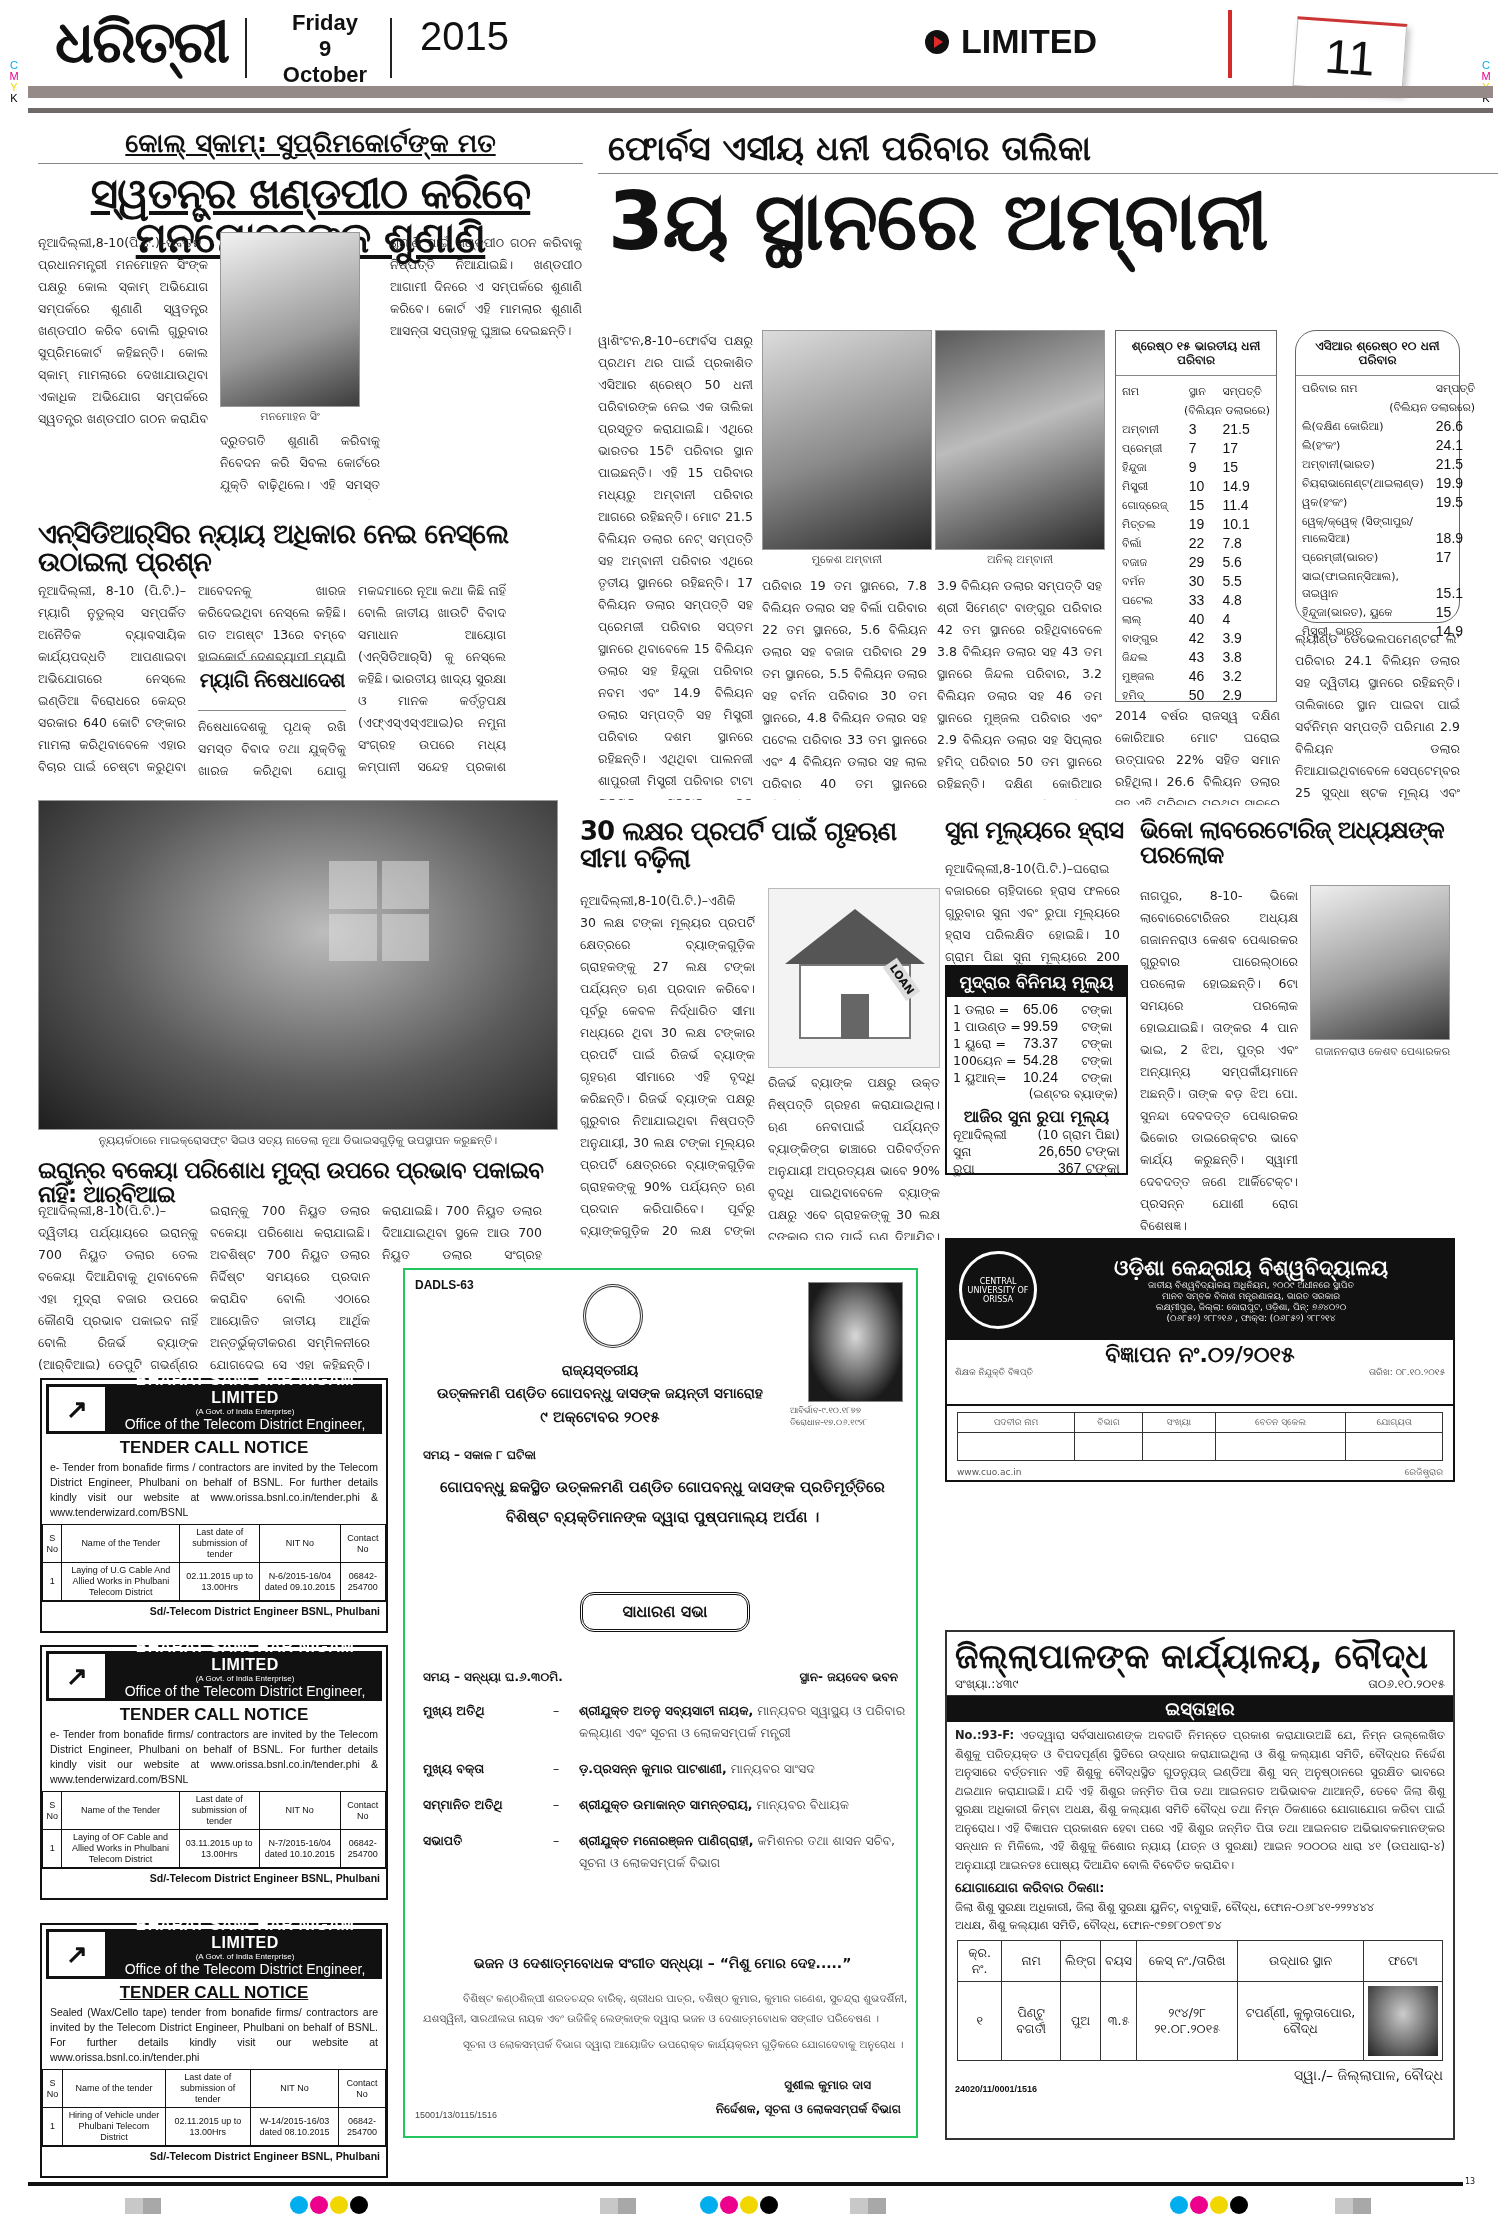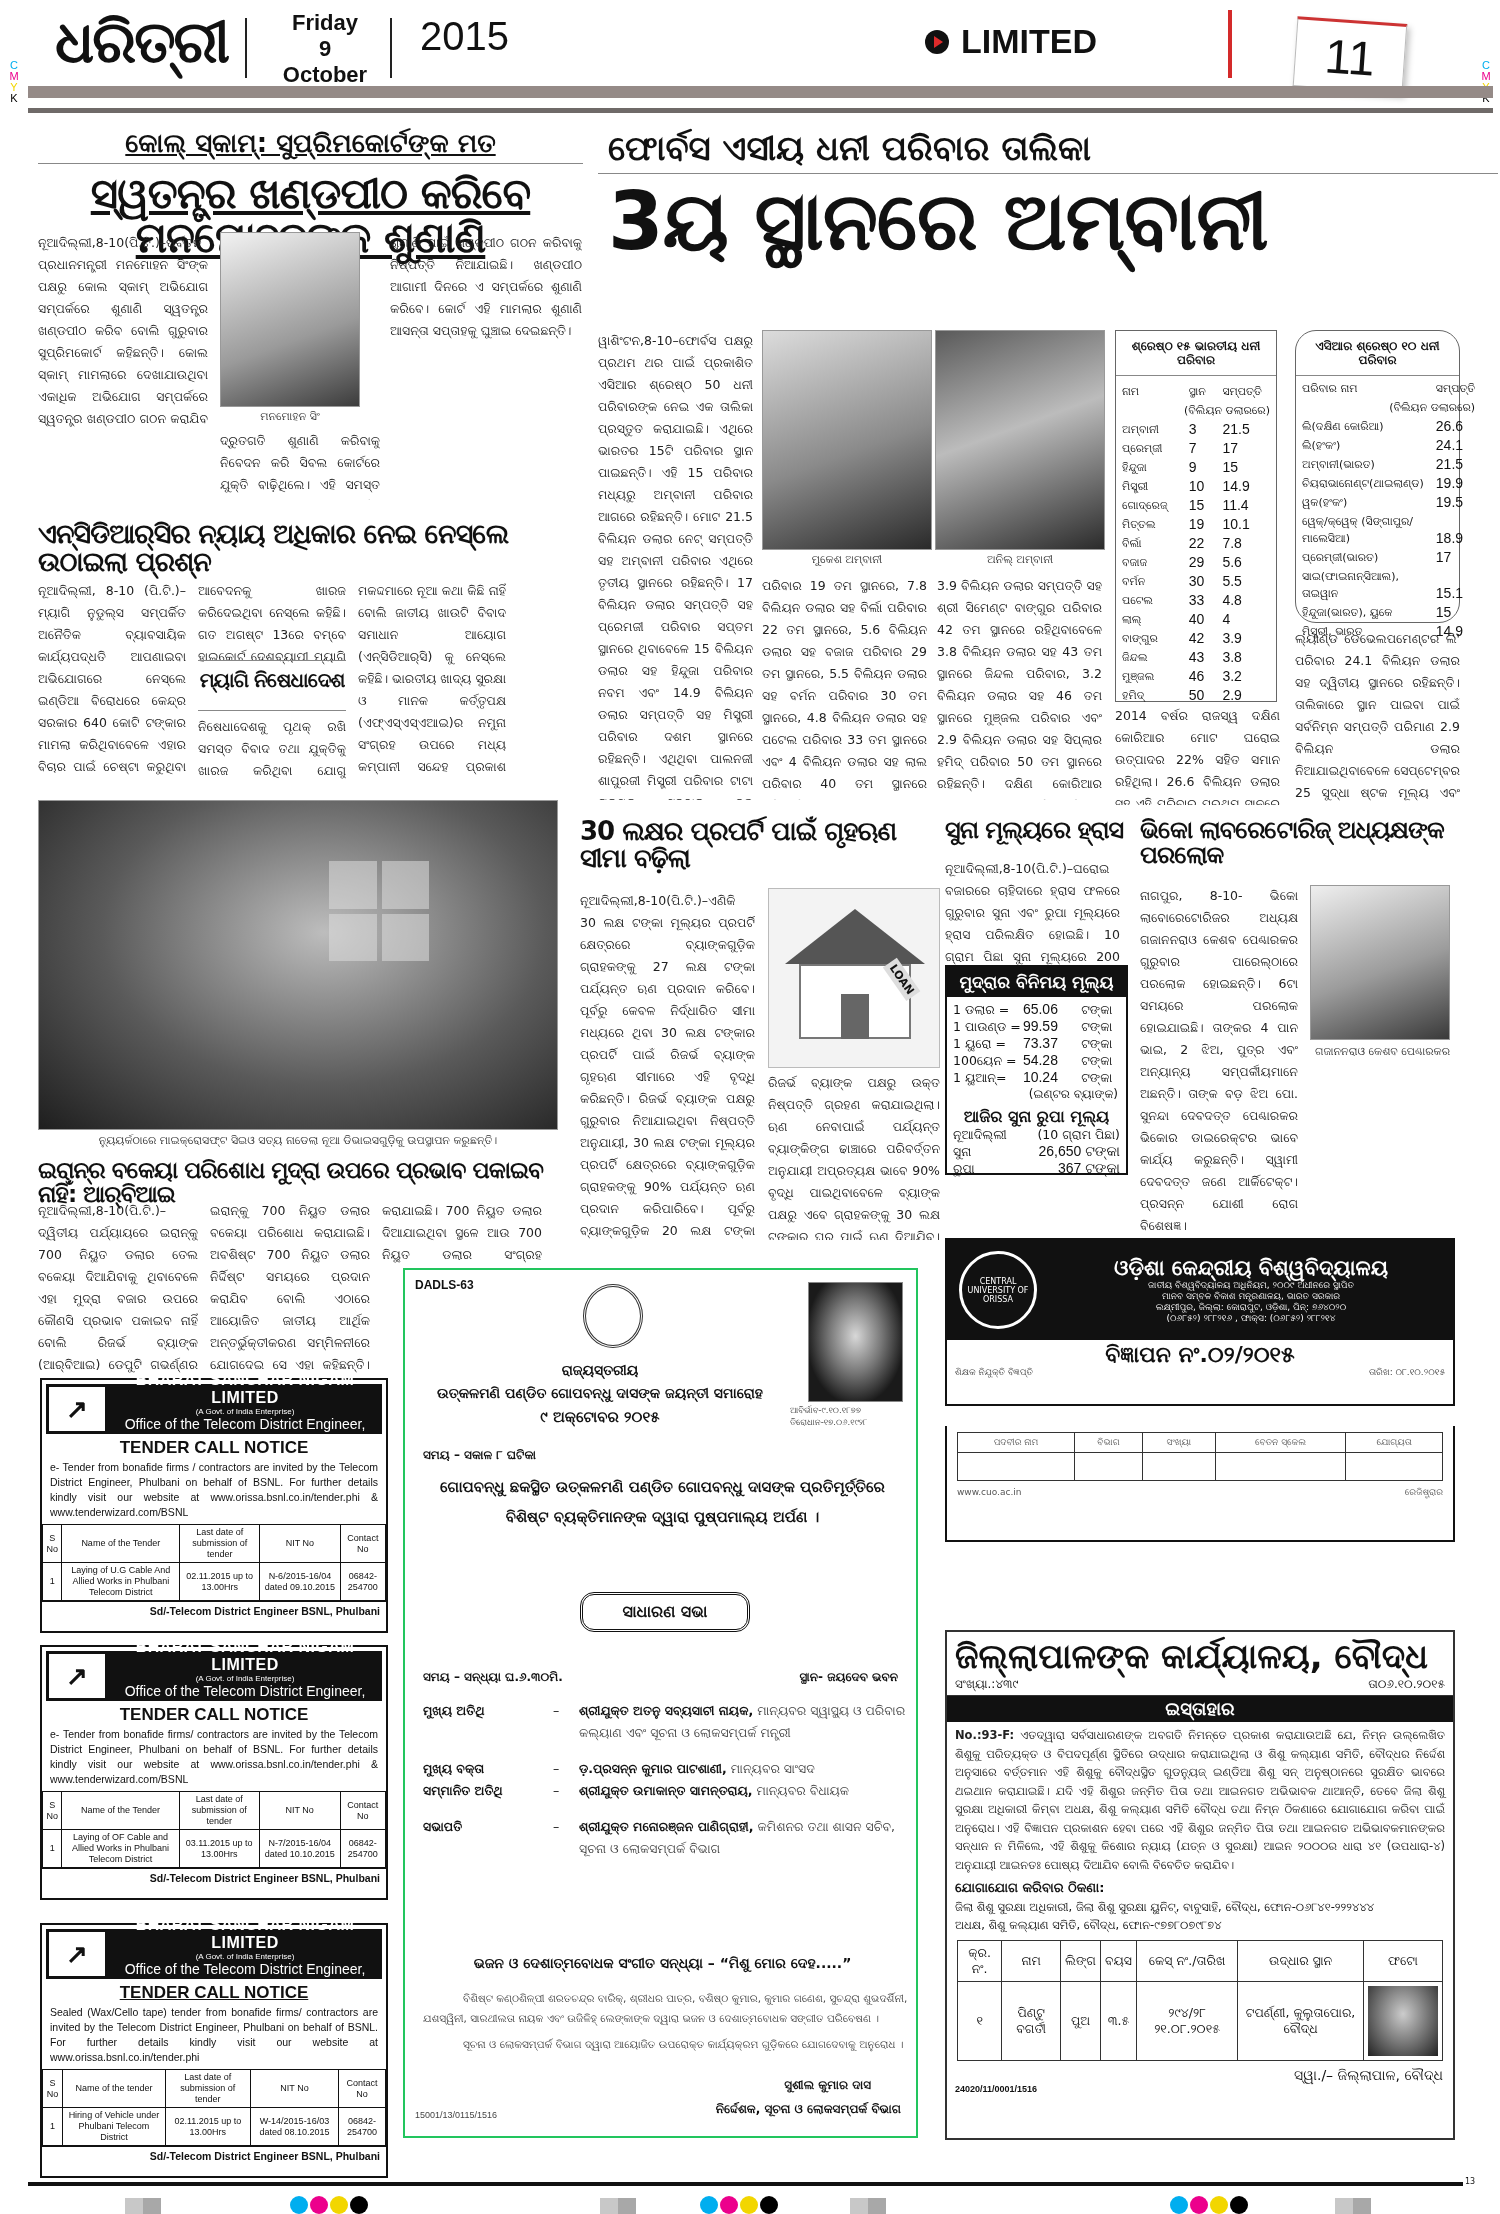--- a/index.html
+++ b/index.html
@@ -363,21 +363,21 @@
       <div style="font-size:9px;">ଲକ୍ଷ୍ମୀପୁର, ଜିଲ୍ଲା: କୋରାପୁଟ, ଓଡ଼ିଶା, ପିନ୍: ୭୬୪୦୨୦</div>
       <div style="font-size:9px;">(୦୬୮୫୨) ୨୮୮୨୧୬ , ଫାକ୍ସ: (୦୬୮୫୨) ୨୮୮୨୧୪</div>
     </div>
   </div>
   <div style="text-align:center;font-size:22px;font-weight:bold;margin-top:2px;">ବିଜ୍ଞାପନ ନଂ.୦୨/୨୦୧୫</div>
   <div style="display:flex;justify-content:space-between;font-size:9px;padding:0 8px;color:#444;text-align:center;">
     <span>ଶିକ୍ଷକ ନିଯୁକ୍ତି ବିଜ୍ଞପ୍ତି</span>
     <span>ତାରିଖ: ୦୮.୧୦.୨୦୧୫</span>
   </div>
 </div>
-<div class="abs box" style="left:945px;top:1406px;width:510px;height:116px;border-top:none;border:2px solid #111;border-top:0;margin-top:20px;">
+<div class="abs box" style="left:945px;top:1406px;width:510px;height:76px;border-top:none;border:2px solid #111;border-top:0;">
   <table class="dm-tbl" style="font-size:9px;color:#555;">
     <tbody>
         <tr id="cu-headers">
           <th>ପଦବୀର ନାମ</th>
           <th>ବିଭାଗ</th>
           <th>ସଂଖ୍ୟା</th>
           <th>ବେତନ ସ୍କେଲ</th>
           <th>ଯୋଗ୍ୟତା</th>
         </tr>
     <tr>
@@ -547,21 +547,21 @@
   <div style="position:absolute;left:0;top:238px;width:515px;text-align:center;font-size:15px;font-weight:bold;">ବିଶିଷ୍ଟ ବ୍ୟକ୍ତିମାନଙ୍କ ଦ୍ୱାରା ପୁଷ୍ପମାଲ୍ୟ ଅର୍ପଣ ।</div>
   <div style="position:absolute;left:175px;top:322px;width:170px;height:40px;border:3px double #111;border-radius:14px;text-align:center;line-height:34px;font-size:16px;font-weight:bold;">ସାଧାରଣ ସଭା</div>
   <div style="position:absolute;left:18px;top:400px;font-size:12px;font-weight:bold;">ସମୟ – ସନ୍ଧ୍ୟା ଘ.୬.୩୦ମି.</div>
   <div style="position:absolute;right:18px;top:400px;font-size:12px;font-weight:bold;">ସ୍ଥାନ- ଜୟଦେବ ଭବନ</div>
   <div id="guests" style="position:absolute;left:18px;top:430px;width:485px;">
       <div class="ad-row" style="margin-bottom: 14px;">
         <span class="lbl">ମୁଖ୍ୟ ଅତିଥି</span>
       <span class="dash">–</span>
       <span class="val"><b>ଶ୍ରୀଯୁକ୍ତ ଅତନୁ ସବ୍ୟସାଚୀ ନାୟକ,</b> <span style="color:#444;">ମାନ୍ୟବର ସ୍ୱାସ୍ଥ୍ୟ ଓ ପରିବାର କଲ୍ୟାଣ ଏବଂ ସୂଚନା ଓ ଲୋକସମ୍ପର୍କ ମନ୍ତ୍ରୀ</span></span>
       </div>
-      <div class="ad-row" style="">
+      <div class="ad-row" style="margin-bottom: 14px;">
         <span class="lbl">ମୁଖ୍ୟ ବକ୍ତା</span>
       <span class="dash">–</span>
       <span class="val"><b>ଡ଼.ପ୍ରସନ୍ନ କୁମାର ପାଟଶାଣୀ,</b> <span style="color:#444;">ମାନ୍ୟବର ସାଂସଦ</span></span>
       </div>
       <div class="ad-row" style="margin-bottom: 14px;">
         <span class="lbl">ସମ୍ମାନିତ ଅତିଥି</span>
       <span class="dash">–</span>
       <span class="val"><b>ଶ୍ରୀଯୁକ୍ତ ଉମାକାନ୍ତ ସାମନ୍ତରାୟ,</b> <span style="color:#444;">ମାନ୍ୟବର ବିଧାୟକ</span></span>
       </div>
       <div class="ad-row" style="margin-bottom: 14px;">

